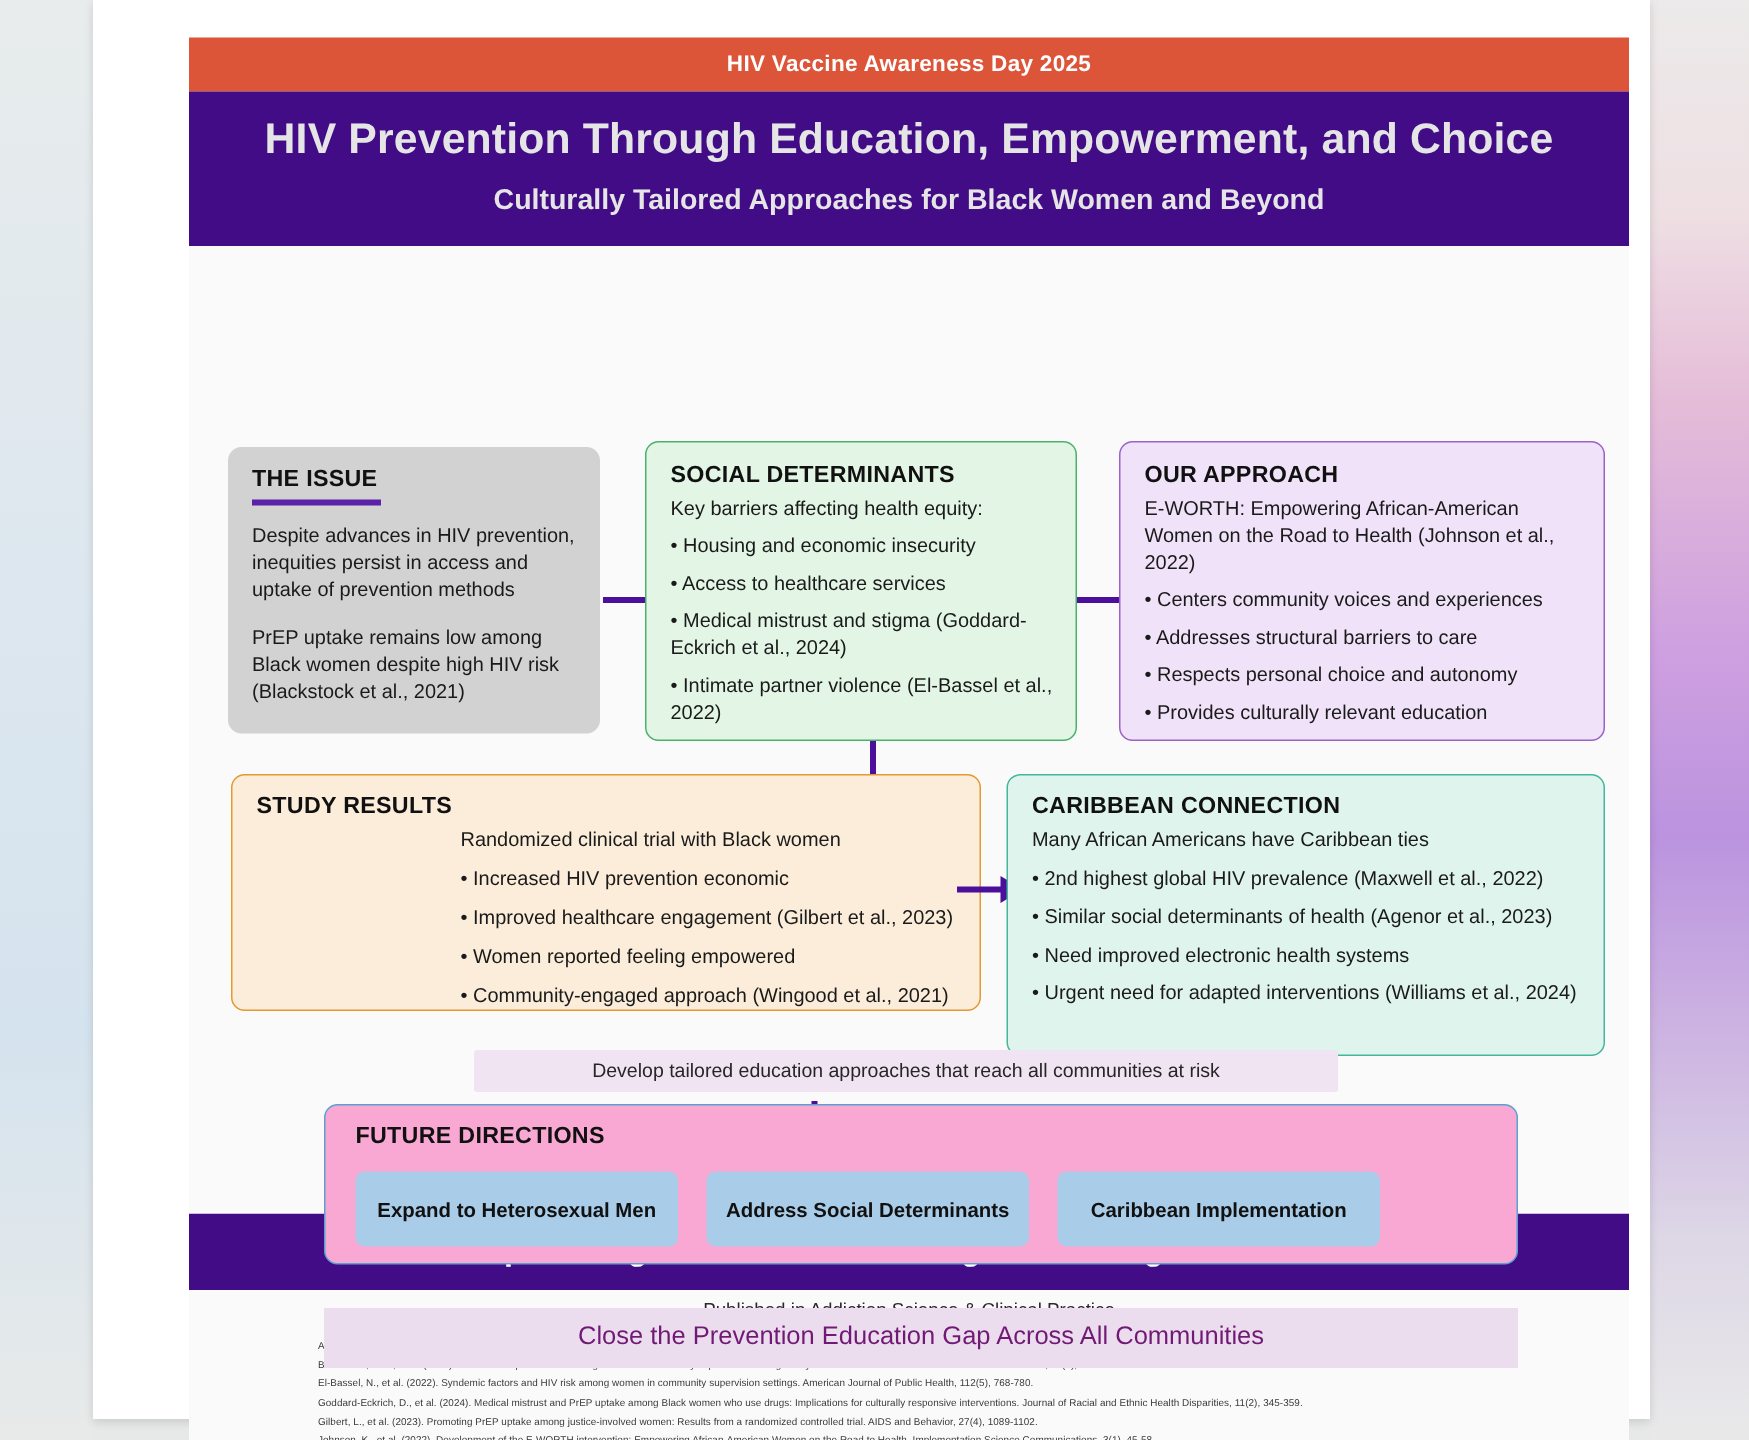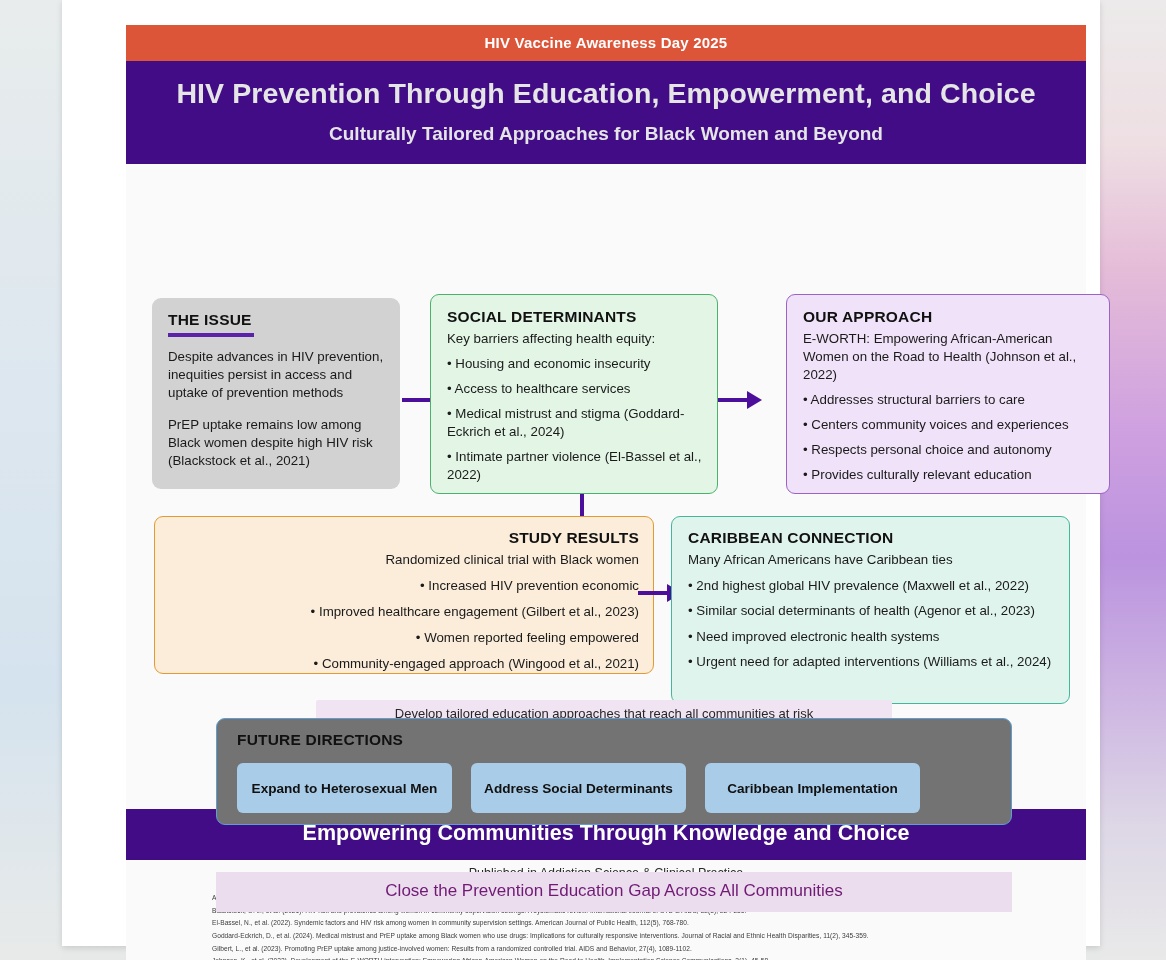--- a/index.html
+++ b/index.html
@@ -70,28 +70,28 @@
   
   #box-social {
     left: 304px; top: 130px; width: 288px; height: 200px;
     background: #e3f6e6; border: 1.6px solid #4bb26b; padding: 13px 14px 0 16px;
   }
   #box-social .sub { margin: 3px 0 4px; }
 
   
   #box-approach {
     left: 620px; top: 130px; width: 324px; height: 200px;
-    background: #f0e2f8; border: 1.6px solid #9b62c9; padding: 13px 12px 0 16px; margin-left: 40px;
+    background: #f0e2f8; border: 1.6px solid #9b62c9; padding: 13px 12px 0 16px;
   }
   #box-approach .sub { margin: 3px 0 5px; }
 
   
   #box-study {
     left: 28px; top: 352px; width: 500px; height: 158px;
-    background: #fbedd9; border: 1.6px solid #e39a31; padding: 12px 14px 0 16px; text-align: right;
+    background: #fbedd9; border: 1.6px solid #e39a31; padding: 12px 14px 0 16px;
   }
   .badge {
     position: absolute; left: 36px; top: 40px; width: 97px; height: 97px;
     border-radius: 50%; background: #e8a13c; color: #fff;
     display: flex; flex-direction: column; align-items: center; justify-content: center;
   }
   .badge .big { font-size: 24px; font-weight: bold; line-height: 1; }
   .badge .small { font-size: 11.5px; margin-top: 7px; }
   #box-study .content { margin-left: 136px; }
   #box-study .content p { margin-bottom: 2px; }
@@ -107,22 +107,22 @@
 
   
   #connector-label {
     position: absolute; left: 190px; top: 536px; width: 576px;
     background: #f0e4f2; text-align: center;
     font-size: 13px; color: #262626; padding: 6px 0 7px; border-radius: 2px;
   }
 
   
   #box-future {
-    left: 90px; top: 554px; width: 796px; height: 107px;
-    background: #737373; border: 1.6px solid #5d9fd4; padding: 12px 0 0 20px;
+    left: 90px; top: 572px; width: 796px; height: 107px;
+    background: #f9a8d4; border: 1.6px solid #5d9fd4; padding: 12px 0 0 20px;
   }
   #box-future h3 { font-size: 15.5px; }
   .chips { display: flex; gap: 19px; margin-top: 14px; }
   .chip {
     width: 215px; height: 50px; background: #a9cce8; border-radius: 6px;
     display: flex; align-items: center; justify-content: center;
     font-size: 13.6px; font-weight: bold; color: #111;
   }
 
   
@@ -191,22 +191,22 @@
       </ul>
     </div>
 
     <div class="arrow-line" style="left:592px; top:234px; width:32px; height:4px;"></div>
     <div class="arrow-head head-right" style="left:621px; top:227px;"></div>
 
     <div class="box" id="box-approach">
       <h3>OUR APPROACH</h3>
       <p class="sub">E-WORTH: Empowering African-American Women on the Road to Health (Johnson et al., 2022)</p>
       <ul>
+        <li>• Centers community voices and experiences</li>
         <li>• Addresses structural barriers to care</li>
-        <li>• Centers community voices and experiences</li>
         <li>• Respects personal choice and autonomy</li>
         <li>• Provides culturally relevant education</li>
       </ul>
     </div>
 
     <div class="arrow-line" style="left:454px; top:330px; width:4px; height:28px;"></div>
     <div class="arrow-head head-down" style="left:447px; top:356px;"></div>
 
     <div class="box" id="box-study">
       <h3>STUDY RESULTS</h3>

